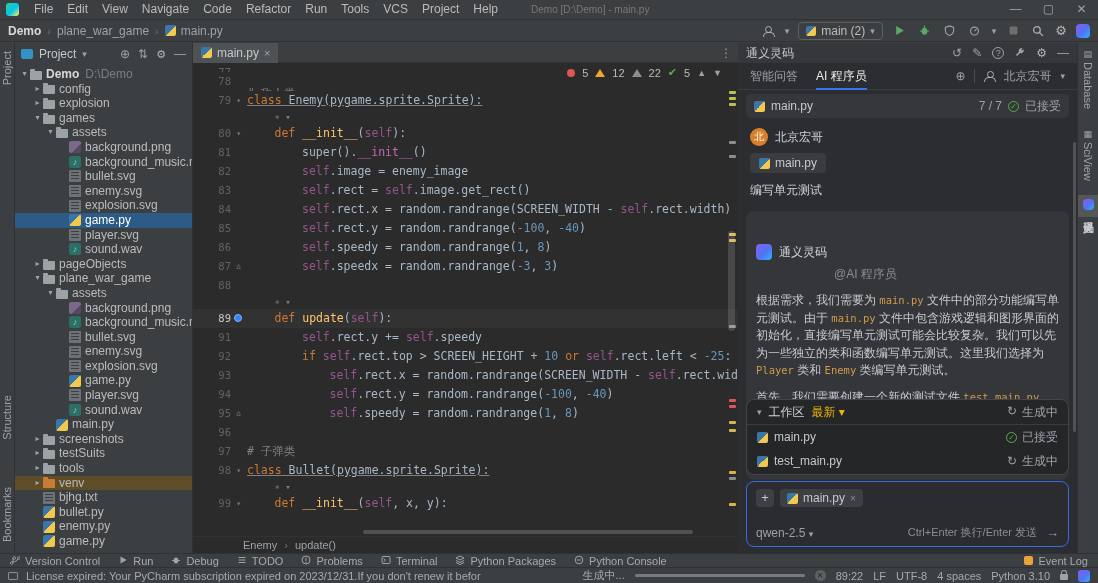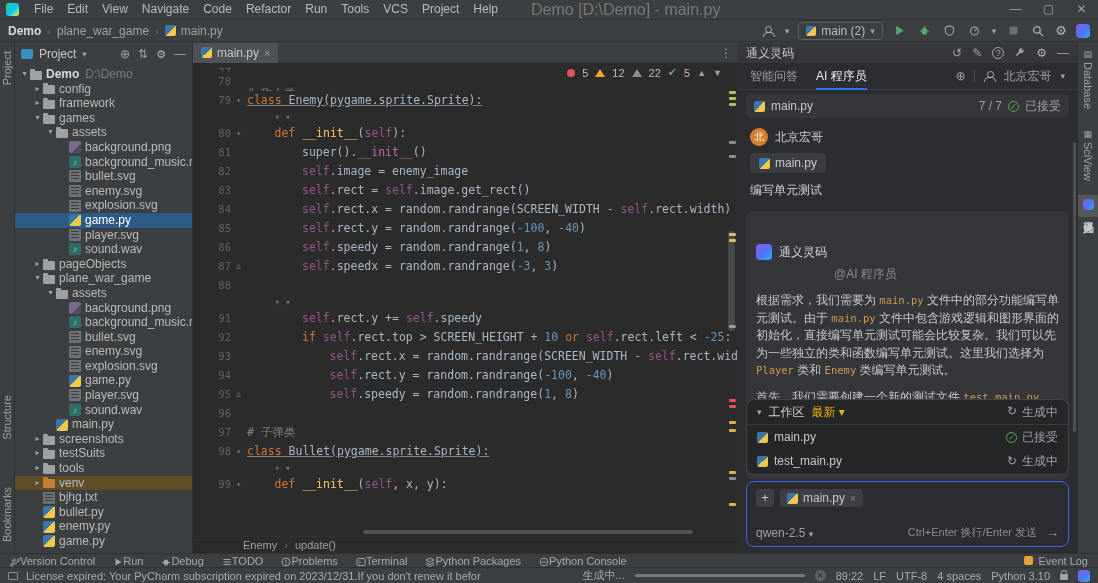--- a/index.html
+++ b/index.html
@@ -8,21 +8,21 @@
          font-family:"Liberation Sans",sans-serif; color:#bbbbbb; overflow:hidden;
          font-size:12px; -webkit-font-smoothing:antialiased; }
 
   
   .titlebar { height:20px; display:flex; align-items:center; background:#3c3f41;
               border-bottom:1px solid #2f3133; padding-left:4px; }
   .pc-logo { width:13px; height:13px; border-radius:3px; margin:0 8px 0 2px;
              background:linear-gradient(135deg,#21d789 0%,#07c3f2 55%,#fcf84a 100%); }
   .menus { display:flex; }
   .menu-item { padding:0 7px; color:#bbbbbb; font-size:12px; line-height:19px; cursor:default; }
-  .win-title { margin-left:26px; color:#787878; font-size:16px;text-align:right; }
+  .win-title { margin-left:26px; color:#787878; font-size:10px;text-align:right; }
   .win-controls { margin-left:auto; display:flex; }
   .win-btn { width:33px; text-align:center; color:#9fa3a7; font-size:12px; line-height:19px; }
 
   
   .toolbar { height:22px; display:flex; align-items:center; background:#3c3f41;
              border-bottom:1px solid #2f3133; padding:0 8px; }
   .crumb-bold { color:#d8d8d8; font-weight:bold; }
   .crumb { color:#9fa3a7; }
   .crumb-sep { color:#6e7377; margin:0 6px; font-size:11px; }
   .tb-right { margin-left:auto; display:flex; align-items:center; gap:9px; }
@@ -179,21 +179,21 @@
   .rstrip { width:20px; background:#3c3f41; position:relative; }
   .rtab { position:absolute; left:0; width:20px; padding:4px 0; display:flex; flex-direction:column;
           align-items:center; color:#9fa3a7; }
   .rtab.on { background:#545658; color:#d0d3d6; }
   .rtab .glyph { font-size:9px; margin-bottom:3px; }
 
   
   .twbar { position:absolute; left:0; right:0; bottom:16px; height:14px; background:#3c3f41;
            border-top:1px solid #2f3133; display:flex; align-items:center; gap:18px;
            padding:0 10px; font-size:11px; color:#a7aaae; }
-  .tw-item { display:flex; align-items:flex-end; }
+  .tw-item { display:flex; align-items:flex-start; gap:5px; }
   .tw-right { margin-left:auto; display:flex; align-items:center; gap:5px; }
   .ev-ico { width:9px; height:9px; border-radius:2px; background:#e8a33d; }
   .statusbar { position:absolute; left:0; right:0; bottom:0; height:16px; background:#3c3f41;
                border-top:1px solid #2f3133; display:flex; align-items:center; gap:8px;
                padding:0 8px; font-size:11px; color:#a7aaae; }
   .sb-win { width:10px; height:8px; border:1px solid #8a8d92; border-radius:1px; }
   .sb-license { white-space:nowrap; overflow:hidden; max-width:455px; }
   .sb-right { margin-left:auto; display:flex; align-items:center; gap:10px; white-space:nowrap; }
   .pbar { width:170px; height:3px; background:#77797c; border-radius:2px; }
   .pcancel { width:11px; height:11px; border-radius:50%; background:#5e6163; color:#2b2b2b;
@@ -317,21 +317,21 @@
             <span class="tnote">D:\Demo</span>
           </div>
           <div class="trow" style="padding-left: 17px;">
             <span class="tarrow">▸</span>
             <span class="ic ic-f"></span>
             <span class="tlabel">config</span>
           </div>
           <div class="trow" style="padding-left: 17px;">
             <span class="tarrow">▸</span>
             <span class="ic ic-f"></span>
-            <span class="tlabel">framework</span>
+            <span class="tlabel">explosion</span>
           </div>
           <div class="trow" style="padding-left: 17px;">
             <span class="tarrow">▾</span>
             <span class="ic ic-f"></span>
             <span class="tlabel">games</span>
           </div>
           <div class="trow" style="padding-left: 30px;">
             <span class="tarrow">▾</span>
             <span class="ic ic-f"></span>
             <span class="tlabel">assets</span>
@@ -497,20 +497,21 @@
             <div class="cl"><span class="gut">80<span class="fold">▾</span></span><span class="codeln" style="padding-left: 33.5px;"><span class="tk">def </span><span class="tf">__init__</span><span class="tp">(</span><span class="ts">self</span><span class="tp">):</span></span></div>
             <div class="cl"><span class="gut">81</span><span class="codeln" style="padding-left: 61px;"><span class="tp">super().</span><span class="tm">__init__</span><span class="tp">()</span></span></div>
             <div class="cl"><span class="gut">82</span><span class="codeln" style="padding-left: 61px;"><span class="ts">self</span><span class="tp">.image = enemy_image</span></span></div>
             <div class="cl"><span class="gut">83</span><span class="codeln" style="padding-left: 61px;"><span class="ts">self</span><span class="tp">.rect = </span><span class="ts">self</span><span class="tp">.image.get_rect()</span></span></div>
             <div class="cl"><span class="gut">84</span><span class="codeln" style="padding-left: 61px;"><span class="ts">self</span><span class="tp">.rect.x = random.randrange(SCREEN_WIDTH - </span><span class="ts">self</span><span class="tp">.rect.width)</span></span></div>
             <div class="cl"><span class="gut">85</span><span class="codeln" style="padding-left: 61px;"><span class="ts">self</span><span class="tp">.rect.y = random.randrange(</span><span class="td">-100</span><span class="tp">, </span><span class="td">-40</span><span class="tp">)</span></span></div>
             <div class="cl"><span class="gut">86</span><span class="codeln" style="padding-left: 61px;"><span class="ts">self</span><span class="tp">.speedy = random.randrange(</span><span class="td">1</span><span class="tp">, </span><span class="td">8</span><span class="tp">)</span></span></div>
             <div class="cl"><span class="gut">87<span class="fold">⌂</span></span><span class="codeln" style="padding-left: 61px;"><span class="ts">self</span><span class="tp">.speedx = random.randrange(</span><span class="td">-3</span><span class="tp">, </span><span class="td">3</span><span class="tp">)</span></span></div>
             <div class="cl"><span class="gut">88</span><span class="codeln" style="padding-left: 6px;"></span></div>
             <div class="cl airow"><span class="gut"></span><span class="aihint" style="padding-left: 33.5px;">∗ ▾</span></div>
+            <div class="cl cur"><span class="gut">89<span class="tdot"></span></span><span class="codeln" style="padding-left: 33.5px;"><span class="tk">def </span><span class="tf">update</span><span class="tp">(</span><span class="ts">self</span><span class="tp">):</span></span></div>
             <div class="cl"><span class="gut">91</span><span class="codeln" style="padding-left: 61px;"><span class="ts">self</span><span class="tp">.rect.y += </span><span class="ts">self</span><span class="tp">.speedy</span></span></div>
             <div class="cl"><span class="gut">92</span><span class="codeln" style="padding-left: 61px;"><span class="tk">if </span><span class="ts">self</span><span class="tp">.rect.top &gt; SCREEN_HEIGHT + </span><span class="td">10</span><span class="tk"> or </span><span class="ts">self</span><span class="tp">.rect.left &lt; </span><span class="td">-25</span><span class="tp">:</span></span></div>
             <div class="cl"><span class="gut">93</span><span class="codeln" style="padding-left: 88.5px;"><span class="ts">self</span><span class="tp">.rect.x = random.randrange(SCREEN_WIDTH - </span><span class="ts">self</span><span class="tp">.rect.width)</span></span></div>
             <div class="cl"><span class="gut">94</span><span class="codeln" style="padding-left: 88.5px;"><span class="ts">self</span><span class="tp">.rect.y = random.randrange(</span><span class="td">-100</span><span class="tp">, </span><span class="td">-40</span><span class="tp">)</span></span></div>
             <div class="cl"><span class="gut">95<span class="fold">⌂</span></span><span class="codeln" style="padding-left: 88.5px;"><span class="ts">self</span><span class="tp">.speedy = random.randrange(</span><span class="td">1</span><span class="tp">, </span><span class="td">8</span><span class="tp">)</span></span></div>
             <div class="cl"><span class="gut">96</span><span class="codeln" style="padding-left: 6px;"></span></div>
             <div class="cl"><span class="gut">97</span><span class="codeln" style="padding-left: 6px;"><span class="tc"># 子弹类</span></span></div>
             <div class="cl"><span class="gut">98<span class="fold">▾</span></span><span class="codeln ul" style="padding-left: 6px;"><span class="tk">class</span><span class="tp"> Bullet(pygame.sprite.Sprite):</span></span></div>
             <div class="cl airow"><span class="gut"></span><span class="aihint" style="padding-left: 33.5px;">∗ ▾</span></div>
             <div class="cl"><span class="gut">99<span class="fold">▾</span></span><span class="codeln" style="padding-left: 33.5px;"><span class="tk">def </span><span class="tf">__init__</span><span class="tp">(</span><span class="ts">self</span><span class="tp">, x, y):</span></span></div>

